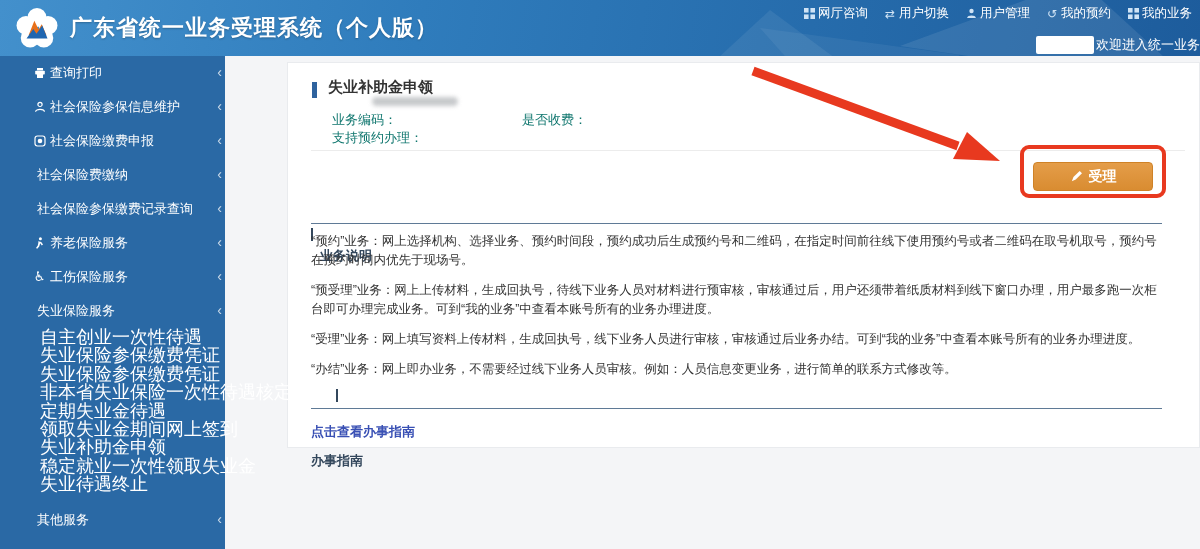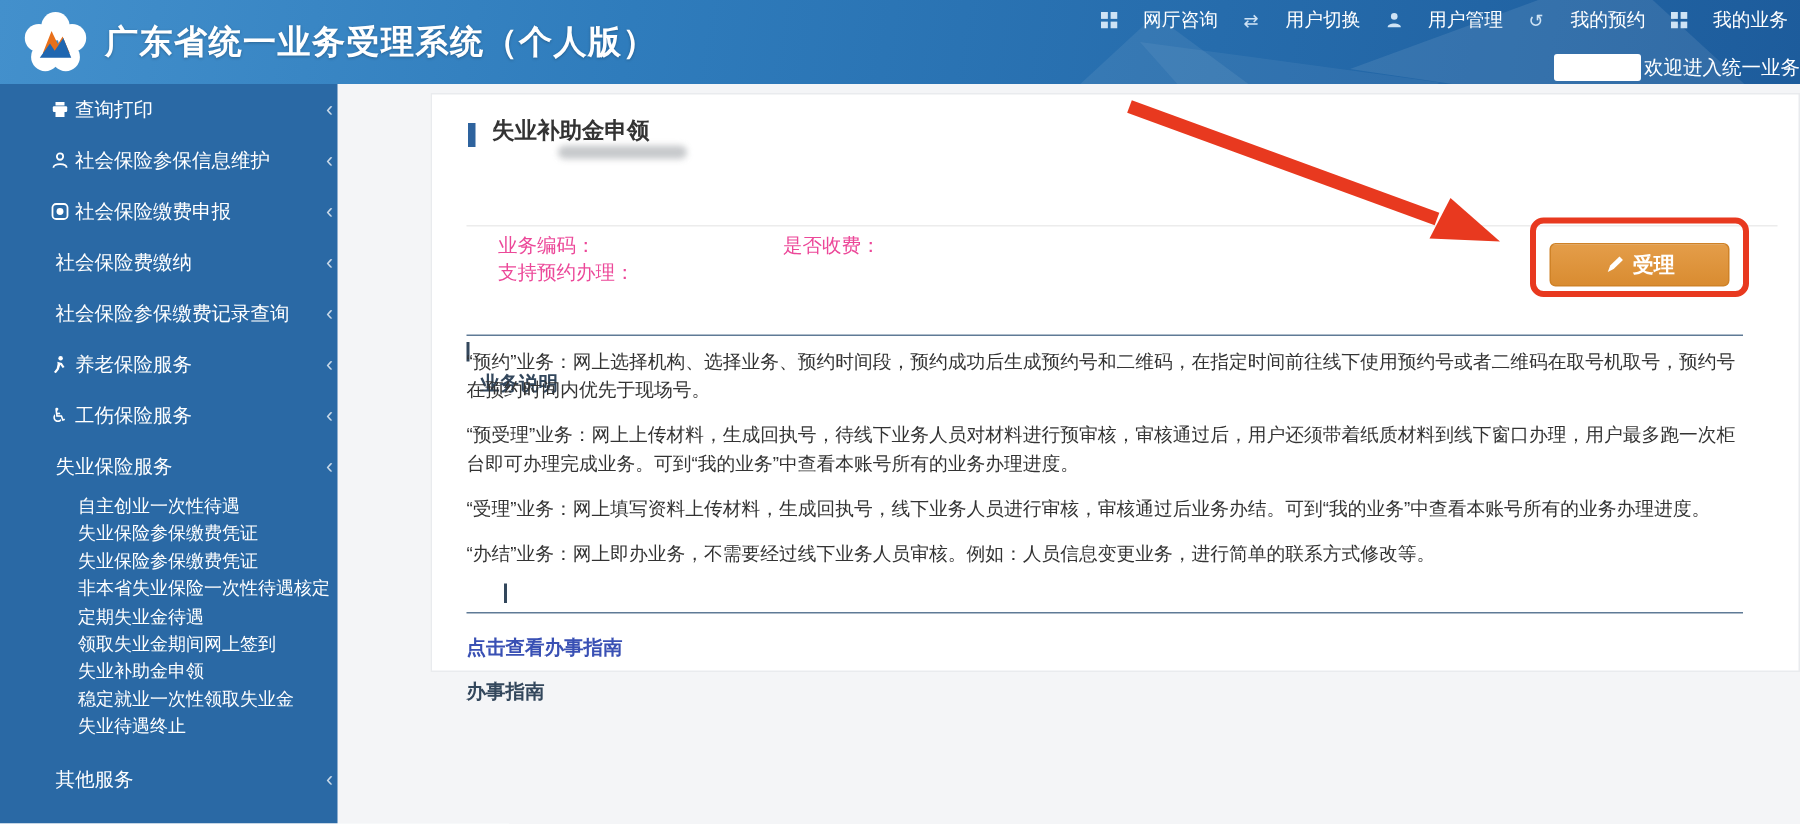--- a/index.html
+++ b/index.html
@@ -23,21 +23,21 @@
   .logo { position:absolute; left:16px; top:7px; width:42px; height:42px; }
   .app-title {
     position:absolute; left:70px; top:13px;
     color:#ffffff; font-size:22px; font-weight:bold; letter-spacing:1px;
     text-shadow:0 1px 2px rgba(0,0,0,.25);
   }
   .top-menu {
     position:absolute; right:8px; top:5px; display:flex; gap:16px;
     color:#ffffff; font-size:12.5px;
   }
-  .top-menu-item { display:flex; align-items:center; gap:17px; cursor:pointer; white-space:nowrap; }
+  .top-menu-item { display:flex; align-items:center; gap:3px; cursor:pointer; white-space:nowrap; }
   .mi { display:inline-flex; width:12px; height:12px; align-items:center; justify-content:center;
         color:#cfe3f5; font-size:12px; line-height:1; }
   .welcome-row {
     position:absolute; right:0; top:35px; height:20px;
     display:flex; align-items:center; color:#ffffff; font-size:13px; white-space:nowrap;
   }
   .redact-white { width:58px; height:18px; background:#ffffff; border-radius:2px; margin-right:2px; }
 
   
   .sidebar {
@@ -50,41 +50,41 @@
     white-space:nowrap;
   }
   .side-item .si { display:inline-flex; width:13px; height:13px; align-items:center; justify-content:center; flex:0 0 13px; }
   .side-item .noicon { width:0; flex:0 0 0; }
   .chev {
     position:absolute; right:3px; top:0; height:34px; line-height:33px;
     font-size:14px; color:rgba(255,255,255,.75);
   }
   .submenu { }
   .sub-item {
-    height:18.4px; line-height:18.4px; padding-left:52px; font-size:12px;
+    height:18.4px; line-height:18.4px; padding-left:40px; font-size:18px;
     cursor:pointer; white-space:nowrap;
   }
   .side-gap { margin-top:9px; }
 
   
   .main {
     position:absolute; left:225px; top:56px; width:975px; height:493px;
     background:#f4f5f7;
   }
   .card {
     position:absolute; left:62px; top:6px; width:913px; height:386px;
     background:#ffffff; border:1px solid #e9ebee;
   }
   .title-bar { position:absolute; left:24px; top:19px; width:5px; height:16px; background:#2e639e; }
   .page-title { position:absolute; left:40px; top:15px; font-size:15px; font-weight:bold; color:#333333; }
   .smudge {
     position:absolute; left:84px; top:34px; width:86px; height:9px;
     background:#b9bcbf; border-radius:5px; filter:blur(2px); opacity:.8;
   }
-  .field-label { position:absolute; font-size:13px; color:#ec4899; white-space:nowrap;margin-top:44px; }
+  .field-label { position:absolute; font-size:13px; color:#0f766e; white-space:nowrap; }
   .f1 { left:44px; top:48px; }
   .f2 { left:234px; top:48px; }
   .f3 { left:44px; top:66px; }
   .divider { position:absolute; left:23px; right:14px; top:87px; height:1px; background:#ececec; }
   .accept-btn {
     position:absolute; left:745px; top:99px; width:120px; height:29px;
     background:linear-gradient(#e49d49,#d98c31);
     border:1px solid #cf8227; border-radius:4px;
     color:#ffffff; font-size:14px; font-weight:bold;
     display:flex; align-items:center; justify-content:center; gap:6px; cursor:pointer;

